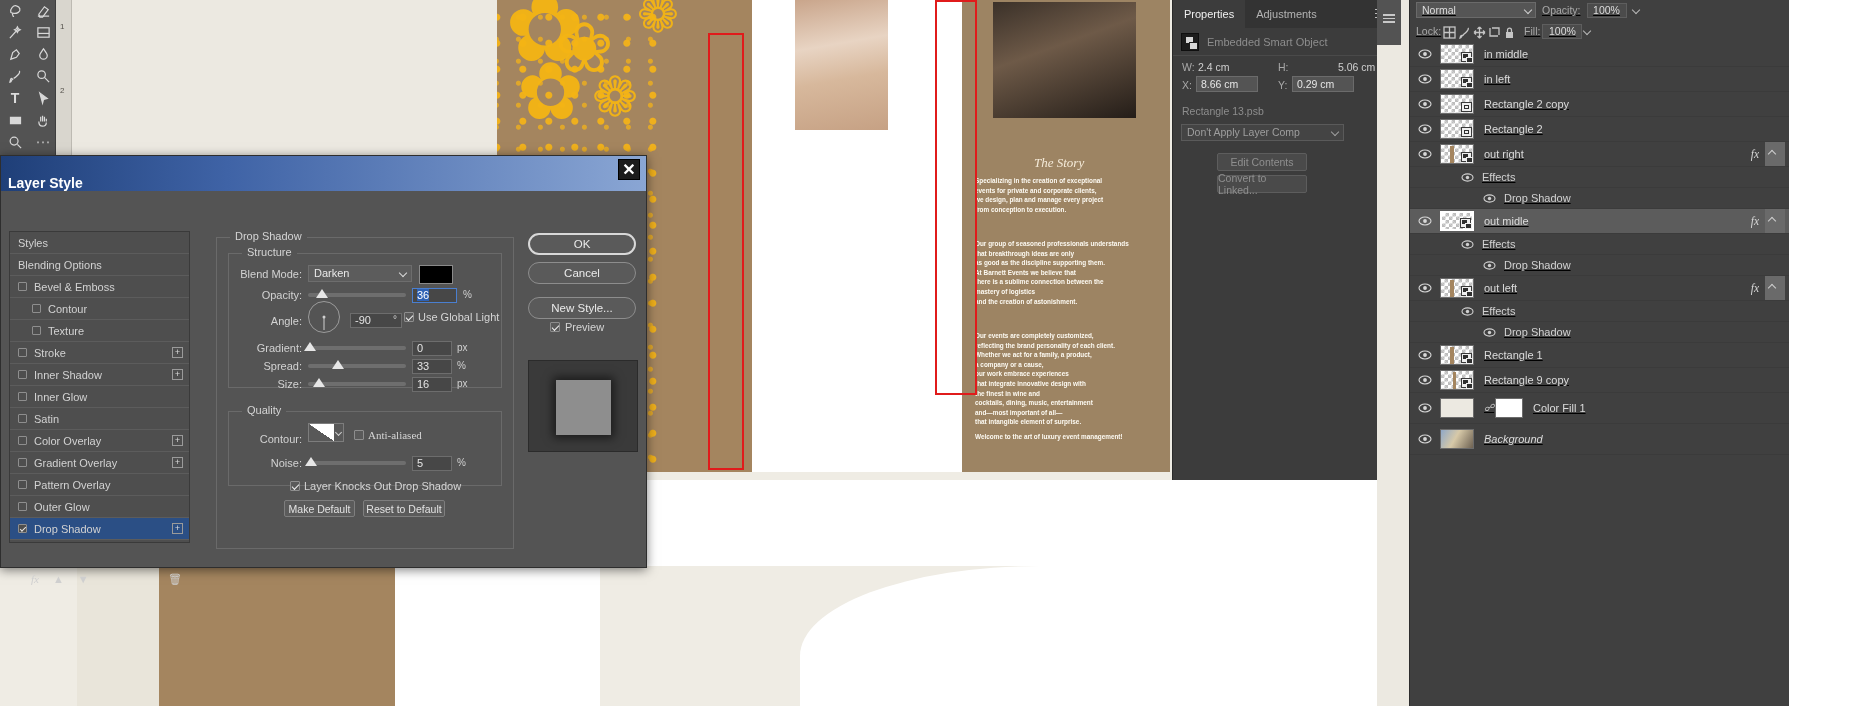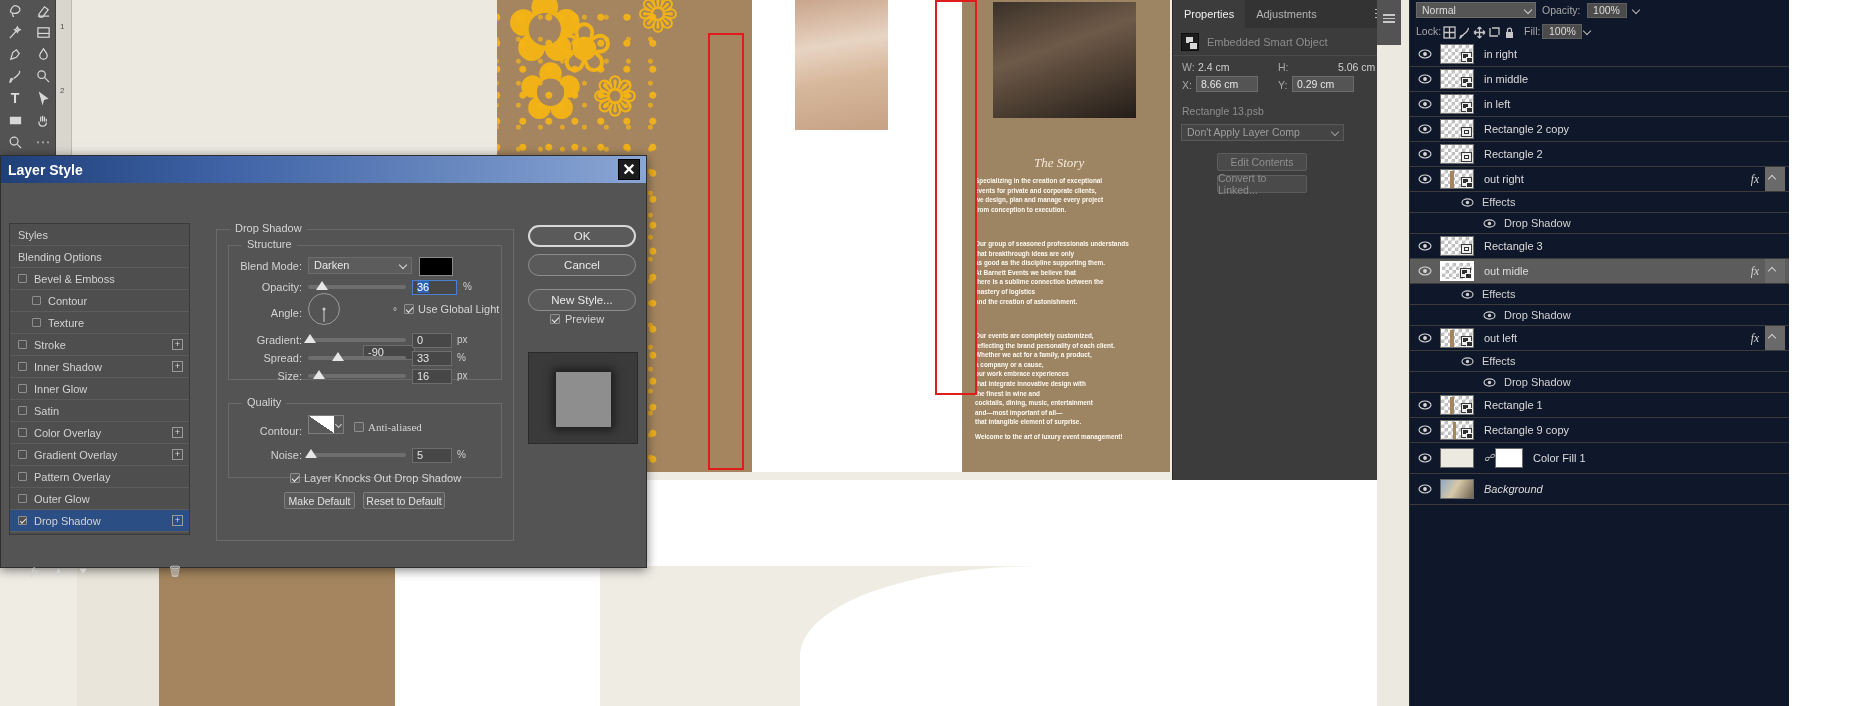--- a/index.html
+++ b/index.html
@@ -41,22 +41,22 @@
   .tool{position:absolute;width:26px;height:20px;color:#d6d6d6;display:flex;align-items:center;justify-content:center;font-size:13px;}
   .tool svg{width:15px;height:15px;fill:none;stroke:#d8d8d8;stroke-width:1.3;}
   .tool.lbl{font-size:11px;color:#bdbdbd;}
   #ruler-v{position:absolute;left:56px;top:0;width:16px;height:155px;background:#d9d6ce;border-right:1px solid #bdbab2;}
   #ruler-v div{position:absolute;left:4px;color:#55524c;font-size:8px;}
   .canvas-white-top{position:absolute;left:72px;top:0;width:425px;height:155px;background:#ece9e1;}
 
   
   #dlg{position:absolute;left:0;top:155px;width:647px;height:413px;background:#545454;
        border:1px solid #2e2e2e;box-shadow:0 2px 10px rgba(0,0,0,.5);}
-  #dlg-title{height:27px;background:linear-gradient(to right,#1f3f78 0%,#3f63a6 35%,#8aa6d4 100%);
-       color:#fff;font-size:14px;font-weight:bold;display:flex;align-items:center;padding-left:7px;}
+  #dlg-title{height:35px;background:linear-gradient(to right,#1f3f78 0%,#3f63a6 35%,#8aa6d4 100%);
+       color:#fff;font-size:14px;font-weight:bold;display:flex;align-items:flex-end;padding-left:7px;}
   #dlg-close{position:absolute;right:6px;top:3px;width:22px;height:21px;background:#1c1c1c;color:#fff;
        display:flex;align-items:center;justify-content:center;font-size:16px;font-weight:bold;border:1px solid #000;cursor:pointer;}
   #dlg-body{position:relative;height:386px;}
 
   
   #styles-panel{position:absolute;left:8px;top:40px;width:181px;height:312px;background:#4e4e4e;border:1px solid #3a3a3a;}
   .srow{height:22px;display:flex;align-items:center;border-bottom:1px solid #5c5c5c;
         color:#d2d2d2;font-size:11px;padding-left:8px;position:relative;cursor:pointer;}
   .srow.sel{background:#2b4f85;}
   .srow.indent{padding-left:22px;}
@@ -120,21 +120,21 @@
   #layercomp{position:absolute;left:8px;top:124px;width:163px;height:17px;background:#444;border:1px solid #5a5a5a;color:#9e9e9e;font-size:10.5px;line-height:15px;padding-left:5px;}
   #layercomp .arw{position:absolute;right:5px;top:4px;width:6px;height:6px;border-left:1.2px solid #9e9e9e;border-bottom:1.2px solid #9e9e9e;transform:rotate(-45deg);}
   .pbtn{position:absolute;left:44px;width:90px;height:18px;background:#4a4a4a;border:1px solid #5d5d5d;border-radius:2px;
         color:#8f8f8f;font-size:10.5px;display:flex;align-items:center;justify-content:center;}
 
   
   #right-gap{position:absolute;left:1377px;top:0;width:32px;height:706px;background:#ece9e1;}
   #rail{position:absolute;left:1377px;top:0;width:24px;height:45px;background:#535353;}
   #rail .ham{position:absolute;left:6px;top:14px;width:12px;height:9px;}
   #rail .ham span{display:block;height:1.5px;background:#c8c8c8;margin-bottom:2px;}
-  #layers{position:absolute;left:1409px;top:0;width:380px;height:706px;background:#0f172a;border-left:1px solid #2d2d2d;}
+  #layers{position:absolute;left:1409px;top:0;width:380px;height:706px;background:#404040;border-left:1px solid #2d2d2d;text-decoration:underline;}
   #blend-row{height:20px;display:flex;align-items:center;padding:0 6px;gap:6px;}
   #blend-dd{width:120px;height:16px;background:#555;border:1px solid #6a6a6a;color:#ddd;font-size:10.5px;line-height:14px;padding-left:5px;position:relative;}
   #blend-dd .arw{position:absolute;right:4px;top:4px;width:6px;height:6px;border-left:1.2px solid #cfcfcf;border-bottom:1.2px solid #cfcfcf;transform:rotate(-45deg);}
   .mini-lbl{font-size:10.5px;color:#a8a8a8;}
   .mini-val{width:40px;height:15px;background:#4b4b4b;border:1px solid #5e5e5e;color:#dcdcdc;font-size:10.5px;line-height:13px;text-align:center;}
   .mini-arw{width:6px;height:6px;border-left:1.2px solid #b9b9b9;border-bottom:1.2px solid #b9b9b9;transform:rotate(-45deg);}
   #lock-row{height:22px;display:flex;align-items:center;padding:0 6px;gap:2px;}
   #lock-row .li{width:13px;height:13px;color:#c5c5c5;}
   #lock-row .li svg{width:13px;height:13px;fill:none;stroke:#c5c5c5;stroke-width:1.3;}
   .lrow{height:25px;display:flex;align-items:center;border-bottom:1px solid #3b3b3b;position:relative;}
@@ -386,21 +386,21 @@
 
       <div class="flabel" style="left:10px;top:62px;width:76px;">Opacity:</div>
       <div class="slider" style="left:92px;top:66px;width:98px;"></div>
       <div class="knob" style="left:100px;top:62px;"></div>
       <div class="fval sel" style="left:196px;top:61px;width:45px;">
         <span class="hl">36</span></div>
       <div class="unit" style="left:247px;top:62px;">%</div>
 
       <div class="flabel" style="left:10px;top:88px;width:76px;">Angle:</div>
       <div class="angle-dial" style="left:92px;top:74px;"></div>
-      <div class="fval" style="left:147px;top:86px;width:52px;margin-top:40px;">
+      <div class="fval" style="left:134px;top:86px;width:52px;">
         <span>-90</span></div>
       <div class="unit" style="left:177px;top:87px;">°</div>
       <div class="ckb on" style="left:188px;top:85px;"></div>
       <div class="ckl" style="left:202px;top:84px;">Use Global Light</div>
 
       <div class="flabel" style="left:10px;top:115px;width:76px;">Gradient:</div>
       <div class="slider" style="left:92px;top:119px;width:98px;"></div>
       <div class="knob" style="left:88px;top:115px;"></div>
       <div class="fval" style="left:196px;top:114px;width:40px;">
         <span>0</span></div>
@@ -528,32 +528,20 @@
           <rect x="3" y="6" width="7" height="6" fill="#c5c5c5" stroke="none"></rect>
           <path d="M4.5 6V4.2a2 2 0 014 0V6"></path>
         </svg></i>
     <span class="mini-lbl" style="margin-left:6px;">Fill:</span>
     <div class="mini-val">100%</div>
     <i class="mini-arw"></i>
   </div>
 
   <div id="layer-list">
 
-    <div class="lrow">
-      <i class="eye">
-          <svg viewBox="0 0 14 10">
-            <ellipse cx="7" cy="5" rx="6" ry="4" fill="none" stroke="#d8d8d8" stroke-width="1.1"></ellipse>
-            <circle cx="7" cy="5" r="1.9" fill="#d8d8d8"></circle>
-          </svg>
-        </i>
-      <i class="thumb">
-          <b class="so"></b>
-        </i>
-      <span class="lname">in right</span>
-    </div>
 
     <div class="lrow">
       <i class="eye">
           <svg viewBox="0 0 14 10">
             <ellipse cx="7" cy="5" rx="6" ry="4" fill="none" stroke="#d8d8d8" stroke-width="1.1"></ellipse>
             <circle cx="7" cy="5" r="1.9" fill="#d8d8d8"></circle>
           </svg>
         </i>
       <i class="thumb">
           <b class="so"></b>
@@ -628,32 +616,20 @@
     <div class="sub lv2">
       <i class="eye2">
           <svg viewBox="0 0 13 9">
             <ellipse cx="6.5" cy="4.5" rx="5.5" ry="3.6" fill="none" stroke="#d0d0d0" stroke-width="1.1"></ellipse>
             <circle cx="6.5" cy="4.5" r="1.7" fill="#d0d0d0"></circle>
           </svg>
         </i>
       <span>Drop Shadow</span>
     </div>
 
-    <div class="lrow">
-      <i class="eye">
-          <svg viewBox="0 0 14 10">
-            <ellipse cx="7" cy="5" rx="6" ry="4" fill="none" stroke="#d8d8d8" stroke-width="1.1"></ellipse>
-            <circle cx="7" cy="5" r="1.9" fill="#d8d8d8"></circle>
-          </svg>
-        </i>
-      <i class="thumb">
-          <b class="vec"></b>
-        </i>
-      <span class="lname">Rectangle 3</span>
-    </div>
 
     <div class="lrow active">
       <i class="eye">
           <svg viewBox="0 0 14 10">
             <ellipse cx="7" cy="5" rx="6" ry="4" fill="none" stroke="#d8d8d8" stroke-width="1.1"></ellipse>
             <circle cx="7" cy="5" r="1.9" fill="#d8d8d8"></circle>
           </svg>
         </i>
       <i class="thumb sel">
           <b class="so"></b>

